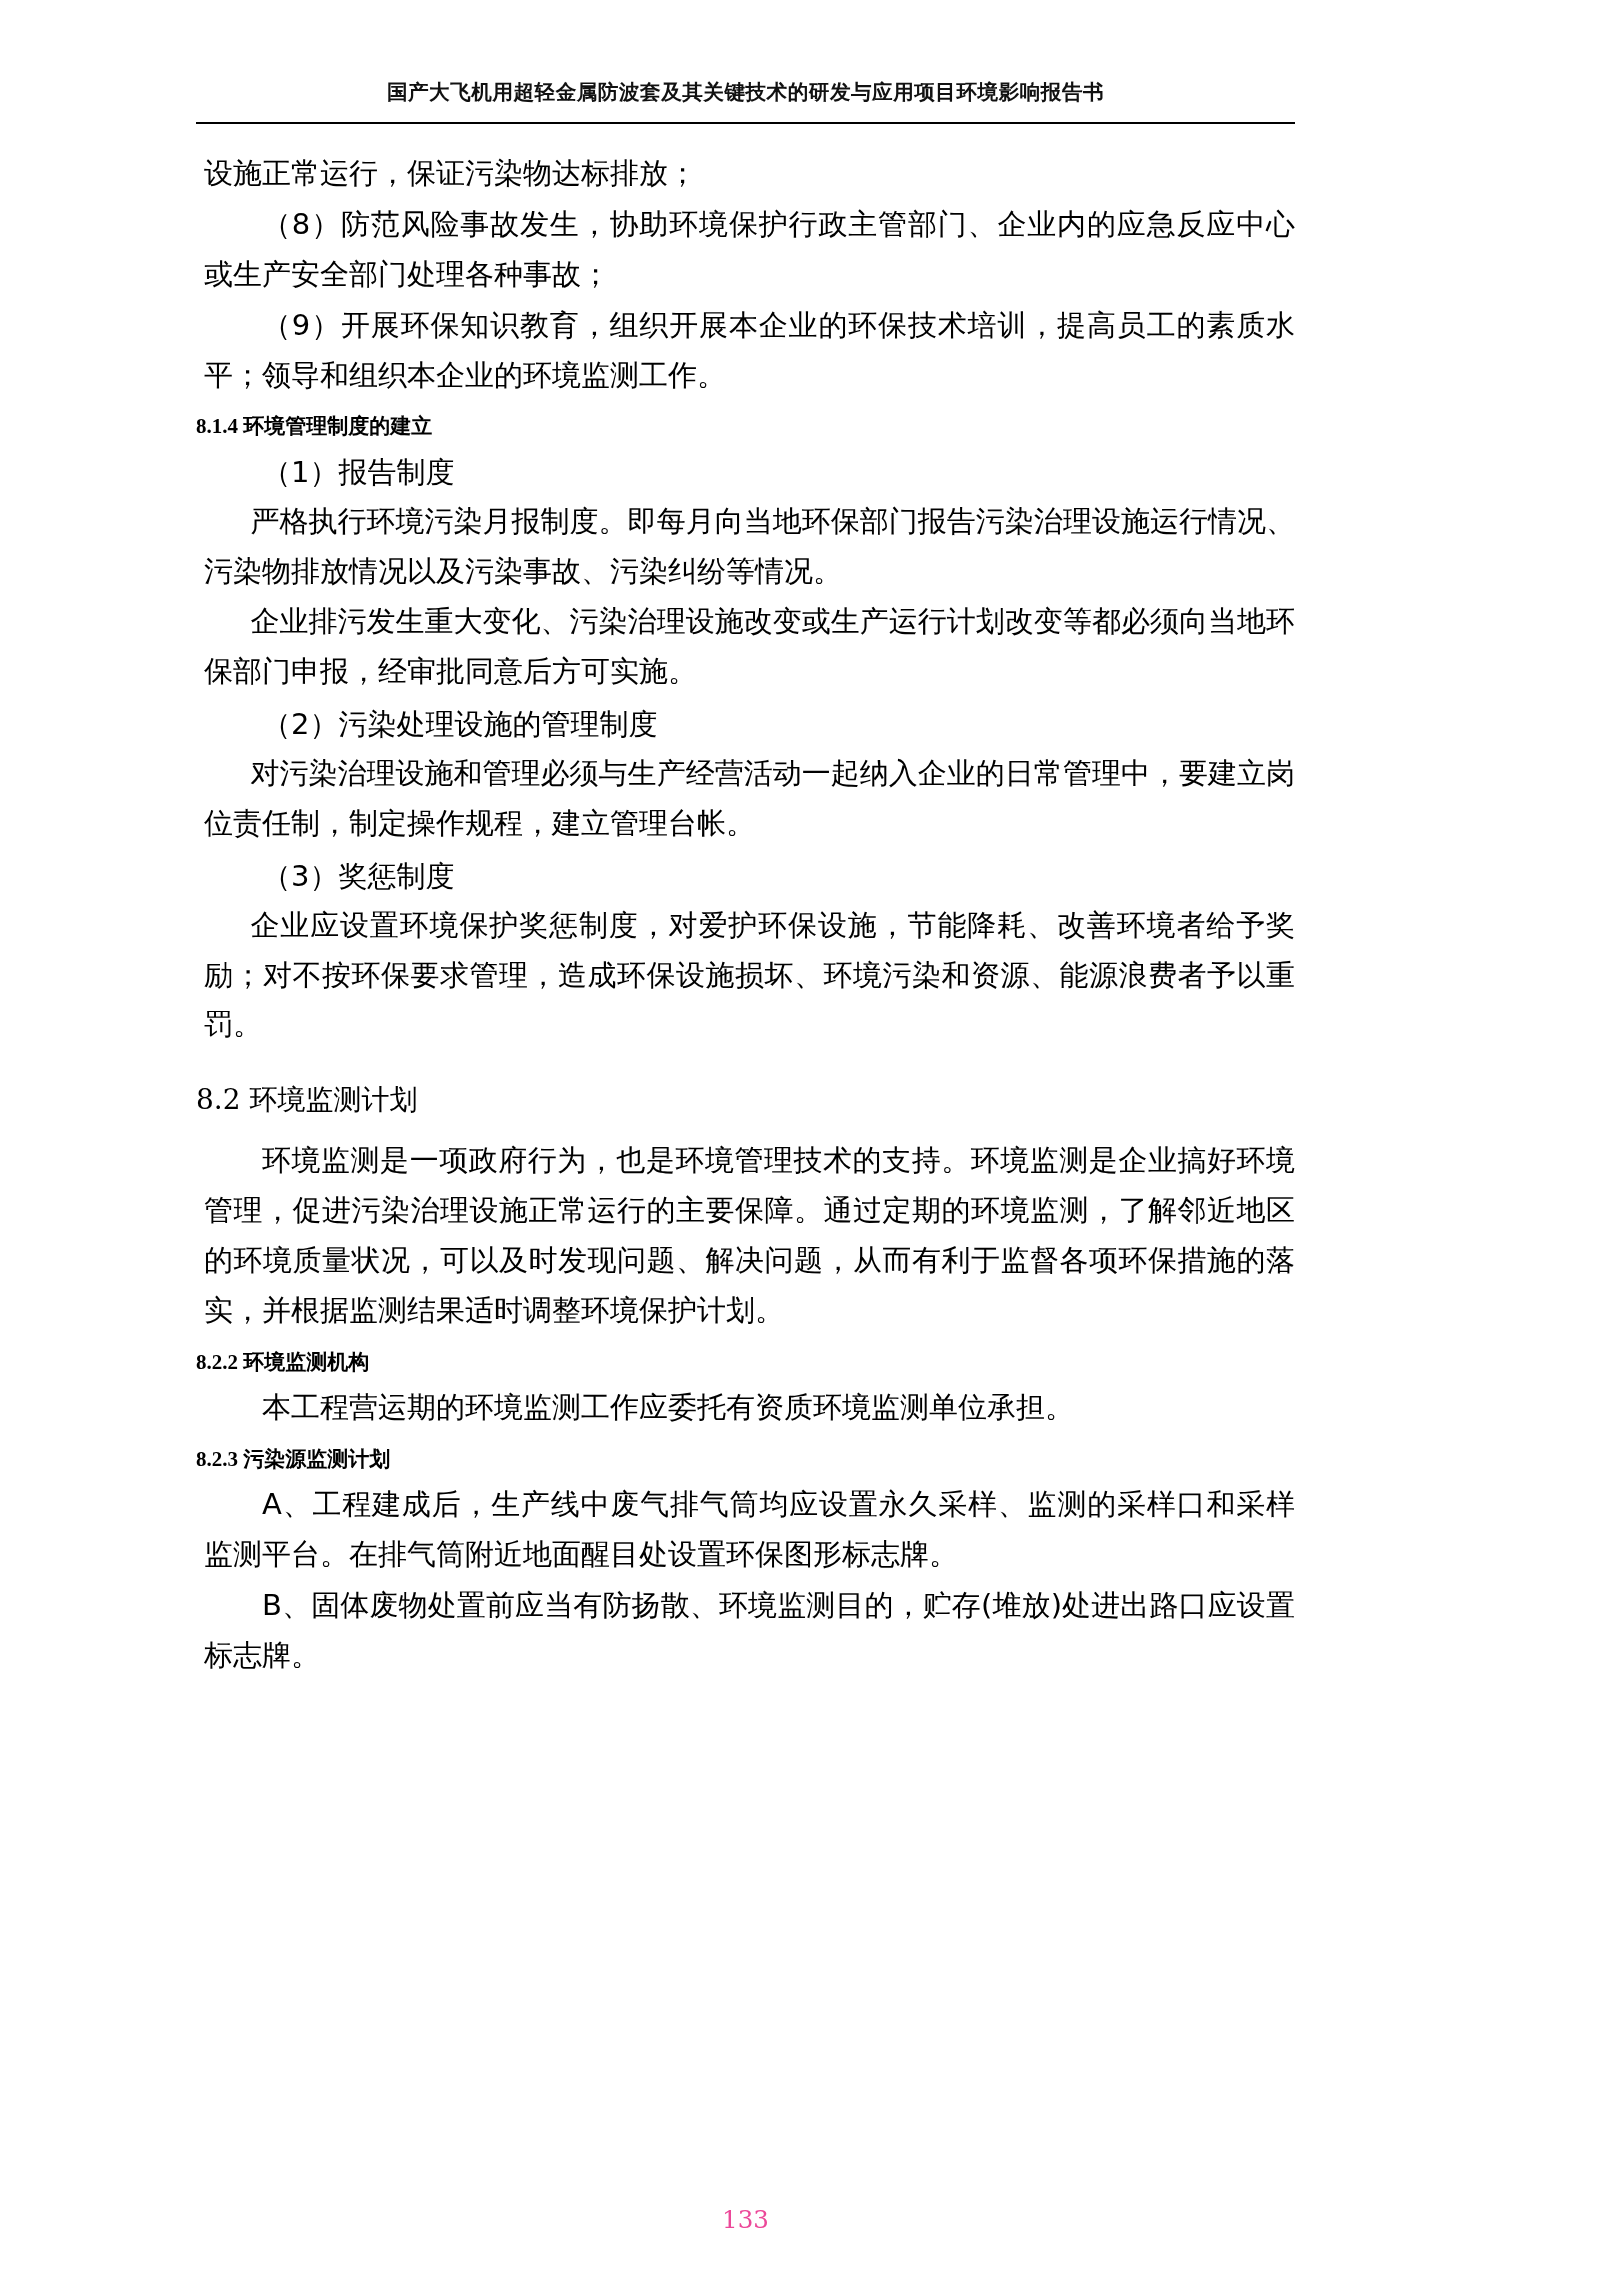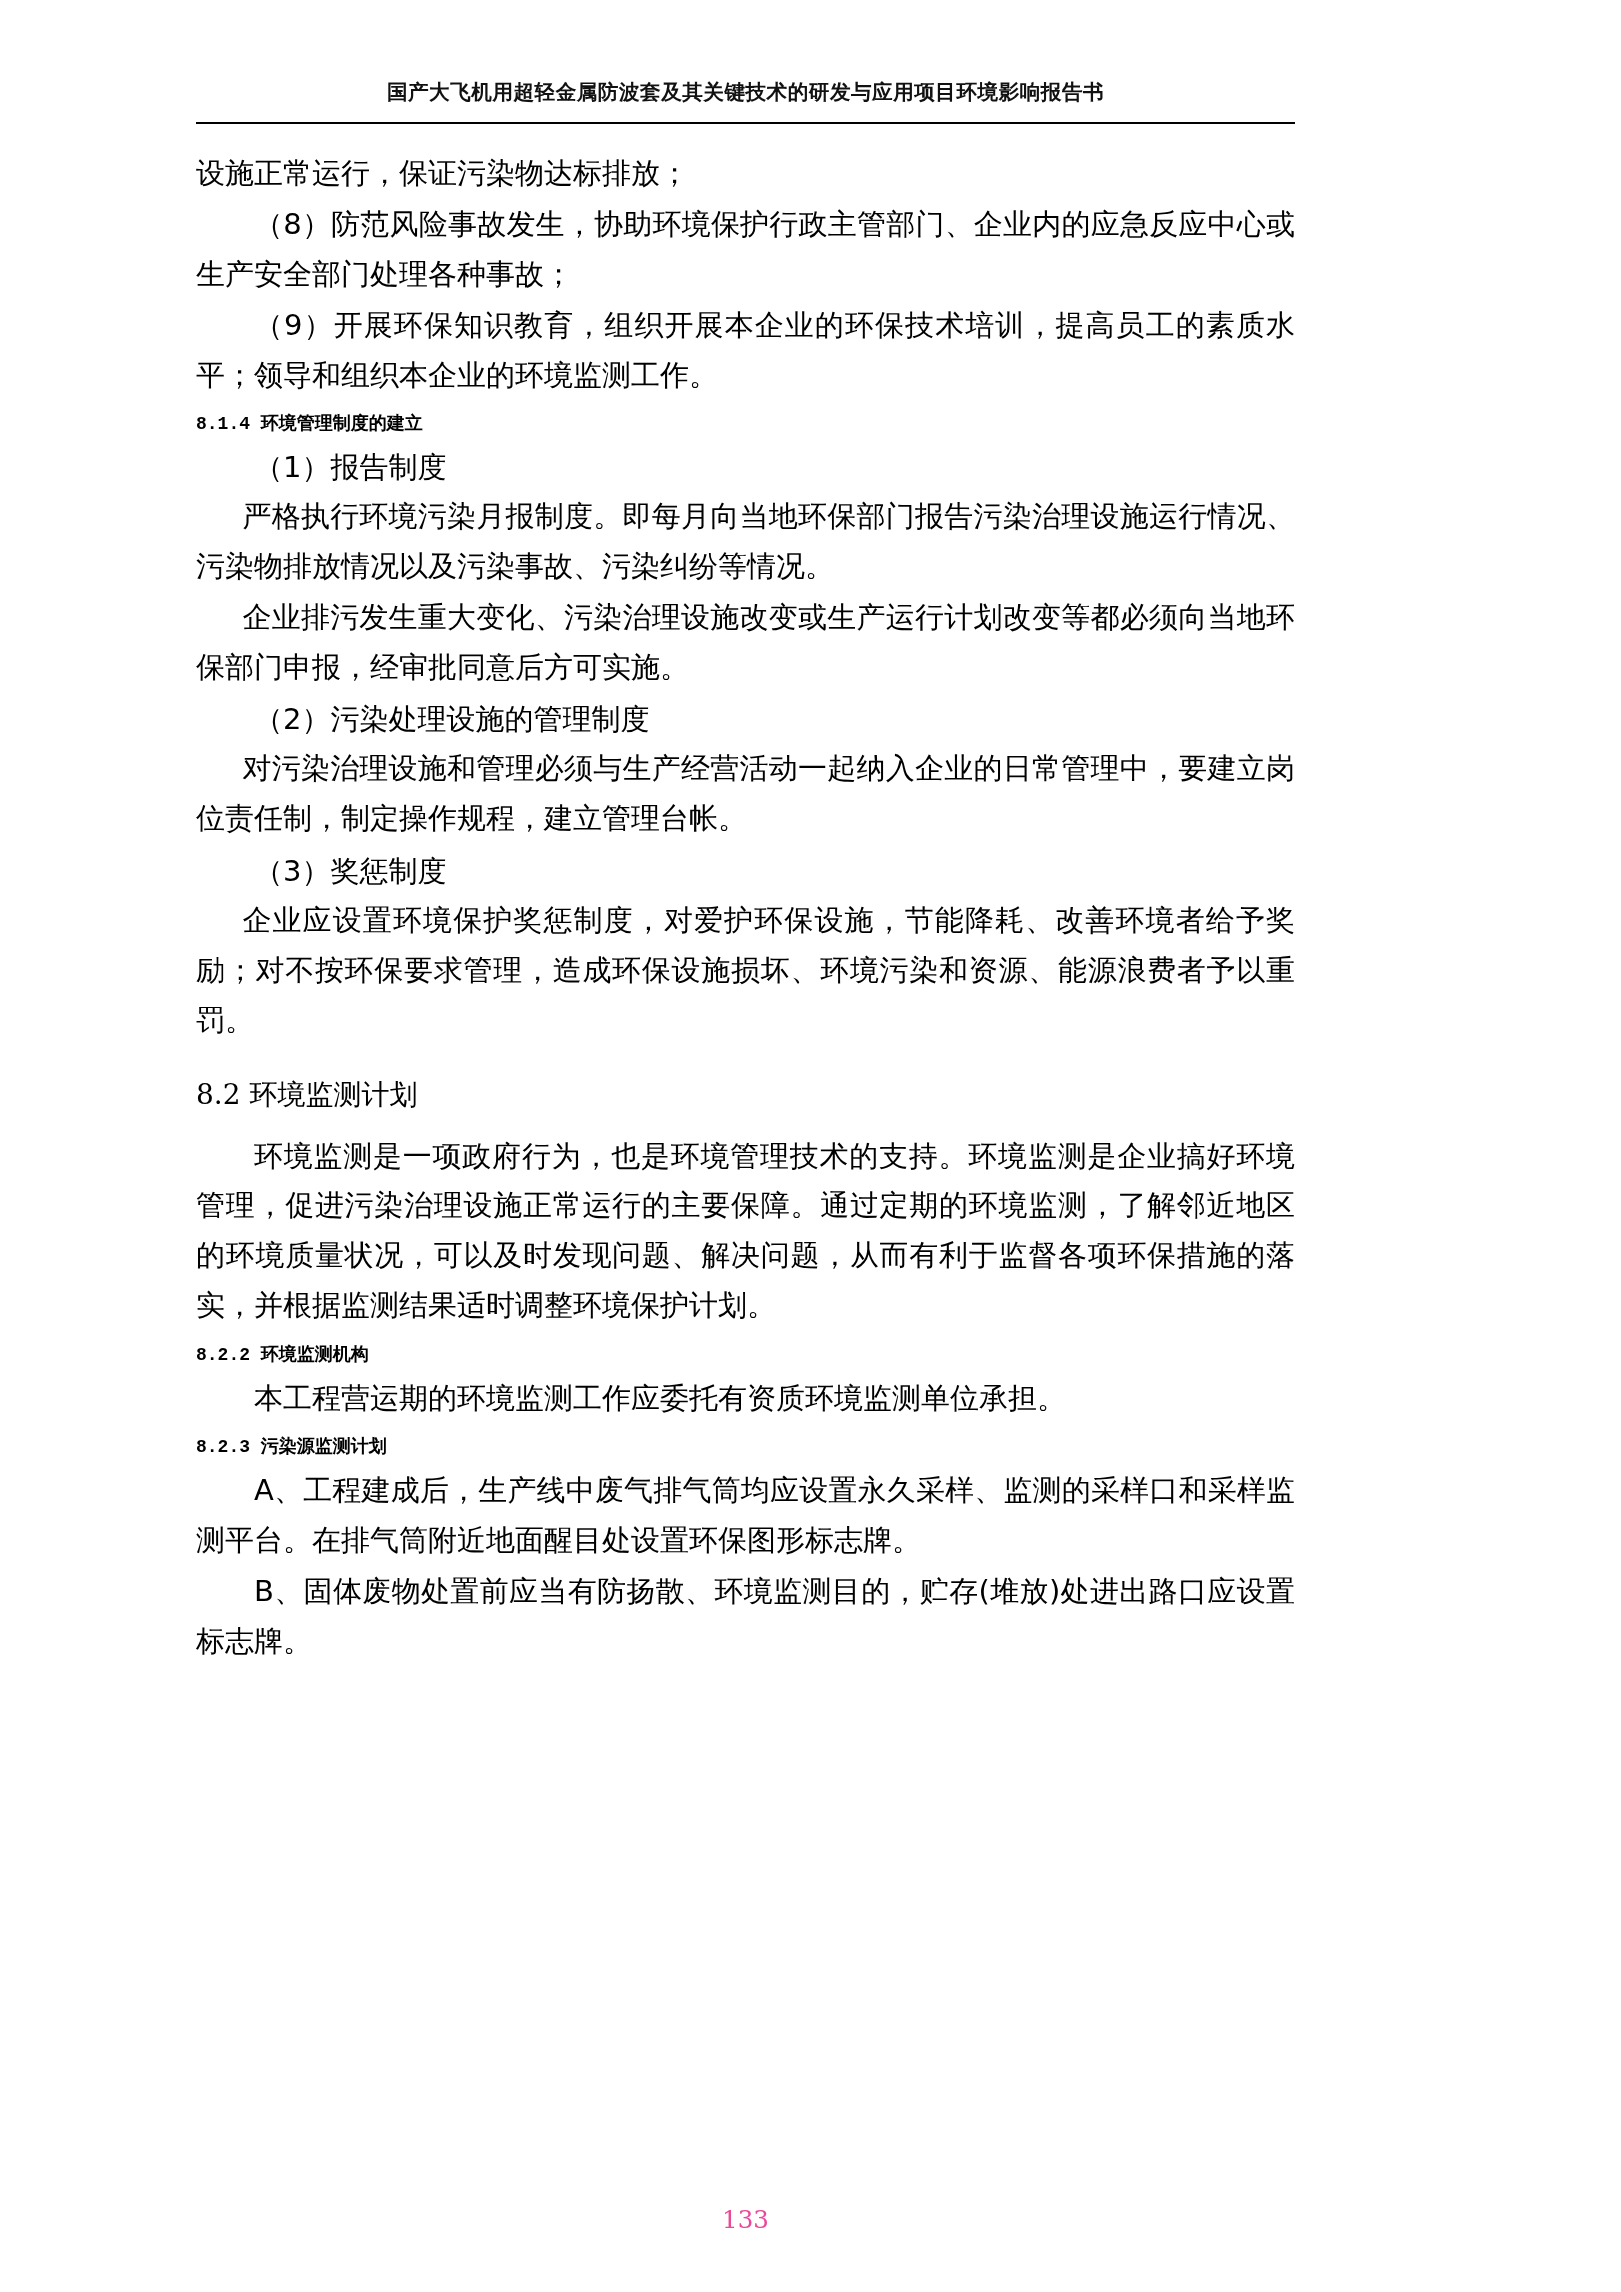--- a/index.html
+++ b/index.html
@@ -40,33 +40,33 @@
   }
   .body-text {
     font-size: 29px;
     line-height: 1.72;
     font-family: "DejaVu Sans", "Liberation Sans", sans-serif;
     text-align: justify;
     text-justify: inter-ideograph;
     color: #000;
   }
   p {
-    margin: 0 0 1px 0;
+    margin: 0 0 1px 8px;
   }
   .indent {
     text-indent: 2em;
   }
   .indent-small {
     text-indent: 1.6em;
     font-family: Liberation Mono, monospace;
   }
   .h3 {
-    font-size: 18px;
+    font-size: 21px;
     font-weight: 700;
-    font-family: Liberation Mono, monospace;
+    font-family: Liberation Serif, serif;
     margin: 9.8px 0 3.9px 0;
     line-height: 1.6;
   }
   .h2 {
     font-size: 28px;
     font-weight: 400;
     font-family: "DejaVu Serif", "Liberation Serif", serif;
     margin: 25.5px 0 13.7px 0;
     line-height: 1.6;
   }

